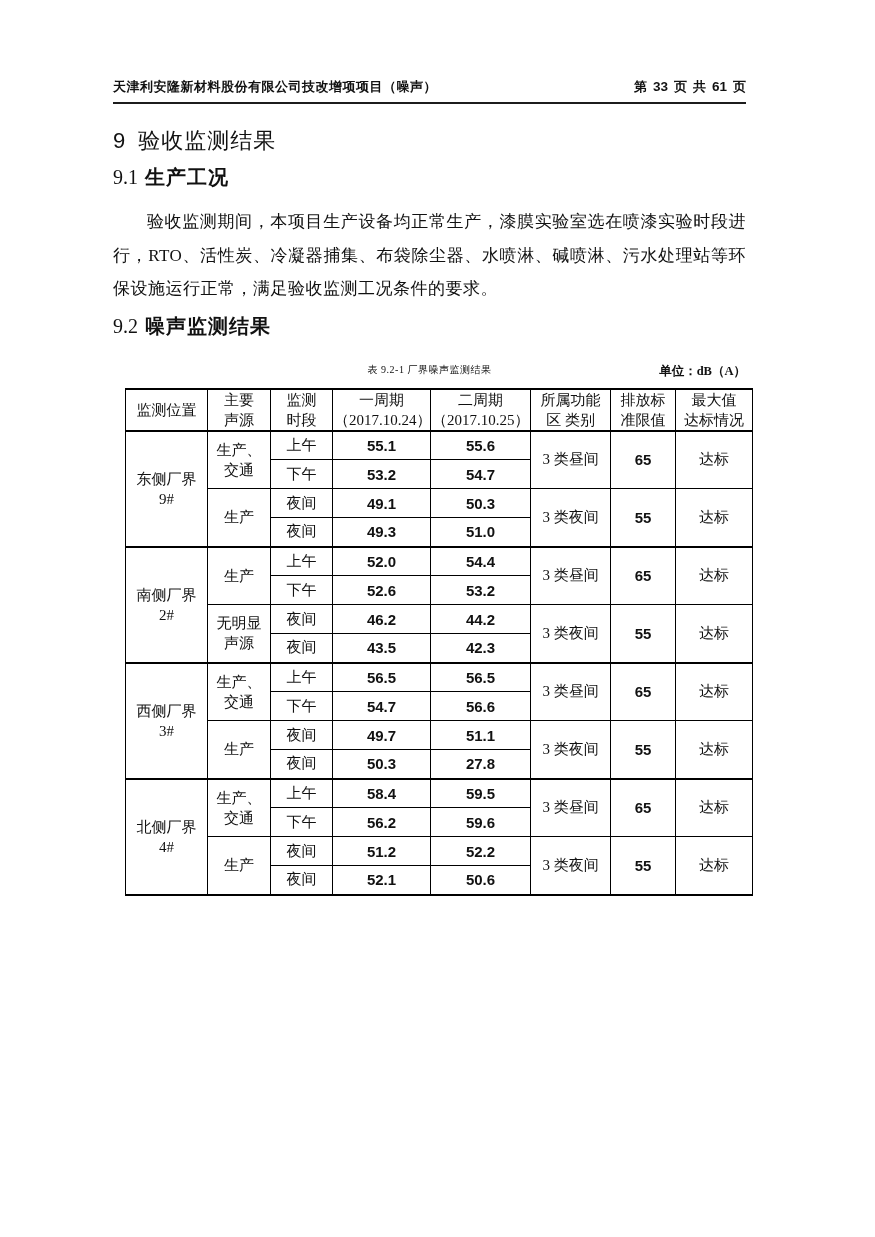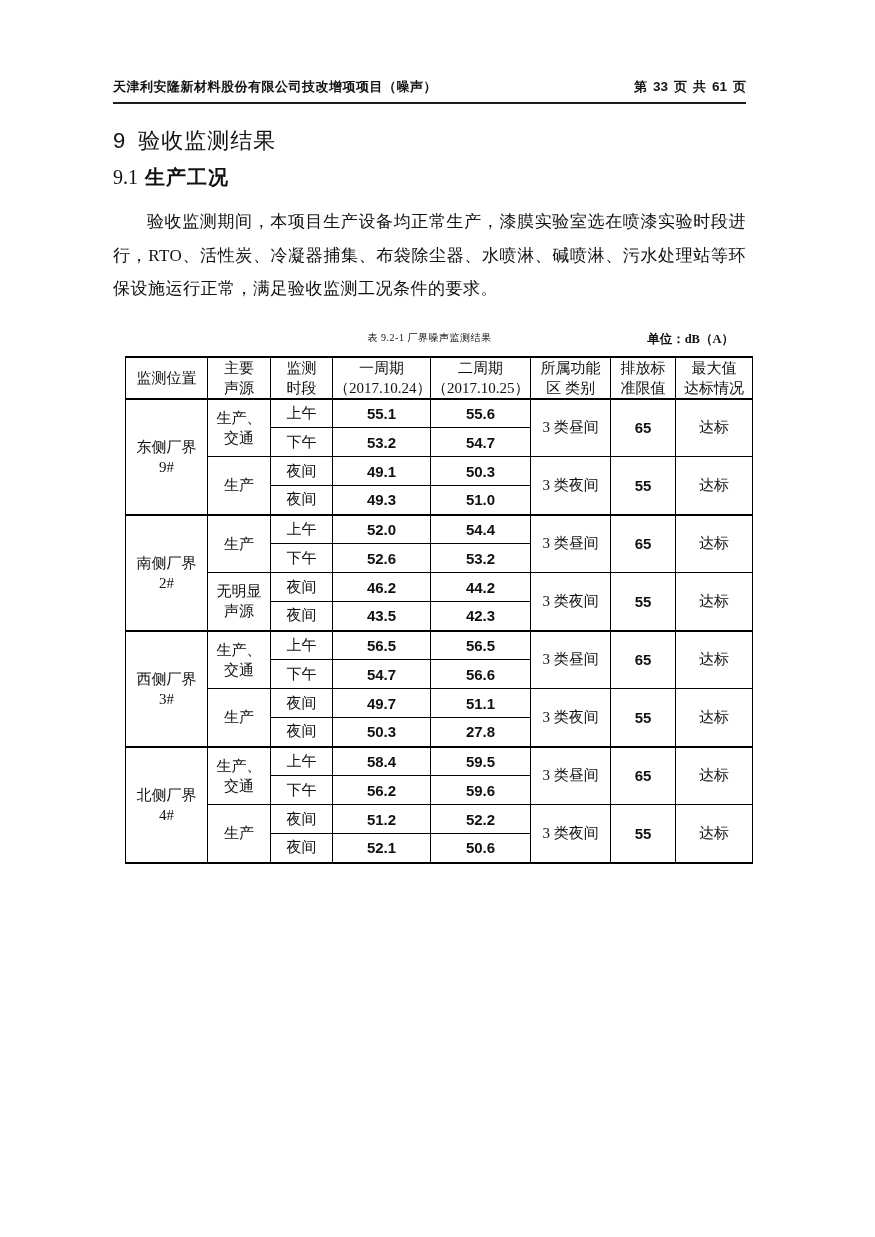--- a/index.html
+++ b/index.html
@@ -62,21 +62,21 @@
   .caption-row {
     margin-top:21px;
     position:relative;
     width:633px; height:22px;
     text-align:center;
   }
   .caption-row .caption {
     font-size:10px; font-weight:500; letter-spacing:0.5px;
   }
   .caption-row .unit {
-    position:absolute; right:12px; bottom:1px;
+    position:absolute; right:0; bottom:1px;
     font-size:12.5px; font-weight:600;
   }
   
   table.noise {
     margin-top:7px; margin-left:12px;
     width:627px;
     border-collapse:collapse;
     table-layout:fixed;
     border:1px solid #000;
     border-top:2px solid #000;
@@ -121,20 +121,23 @@
   <div class="h1">
     <span class="sec-num">9</span><span>验收监测结果</span>
   </div>
 
   <div class="h2">
     <span class="sec-num">9.1</span><span class="sec-title">生产工况</span>
   </div>
 
   <p class="body-par">验收监测期间，本项目生产设备均正常生产，漆膜实验室选在喷漆实验时段进行，RTO、活性炭、冷凝器捕集、布袋除尘器、水喷淋、碱喷淋、污水处理站等环保设施运行正常，满足验收监测工况条件的要求。</p>
 
+  <div class="h2 second">
+    <span class="sec-num">9.2</span><span class="sec-title">噪声监测结果</span>
+  </div>
 
   <div class="caption-row">
     <span class="caption">表 9.2-1 厂界噪声监测结果</span>
     <span class="unit">单位：dB（A）</span>
   </div>
 
   <table class="noise">
     <colgroup>
       <col style="width:82px">
         <col style="width:63px">

